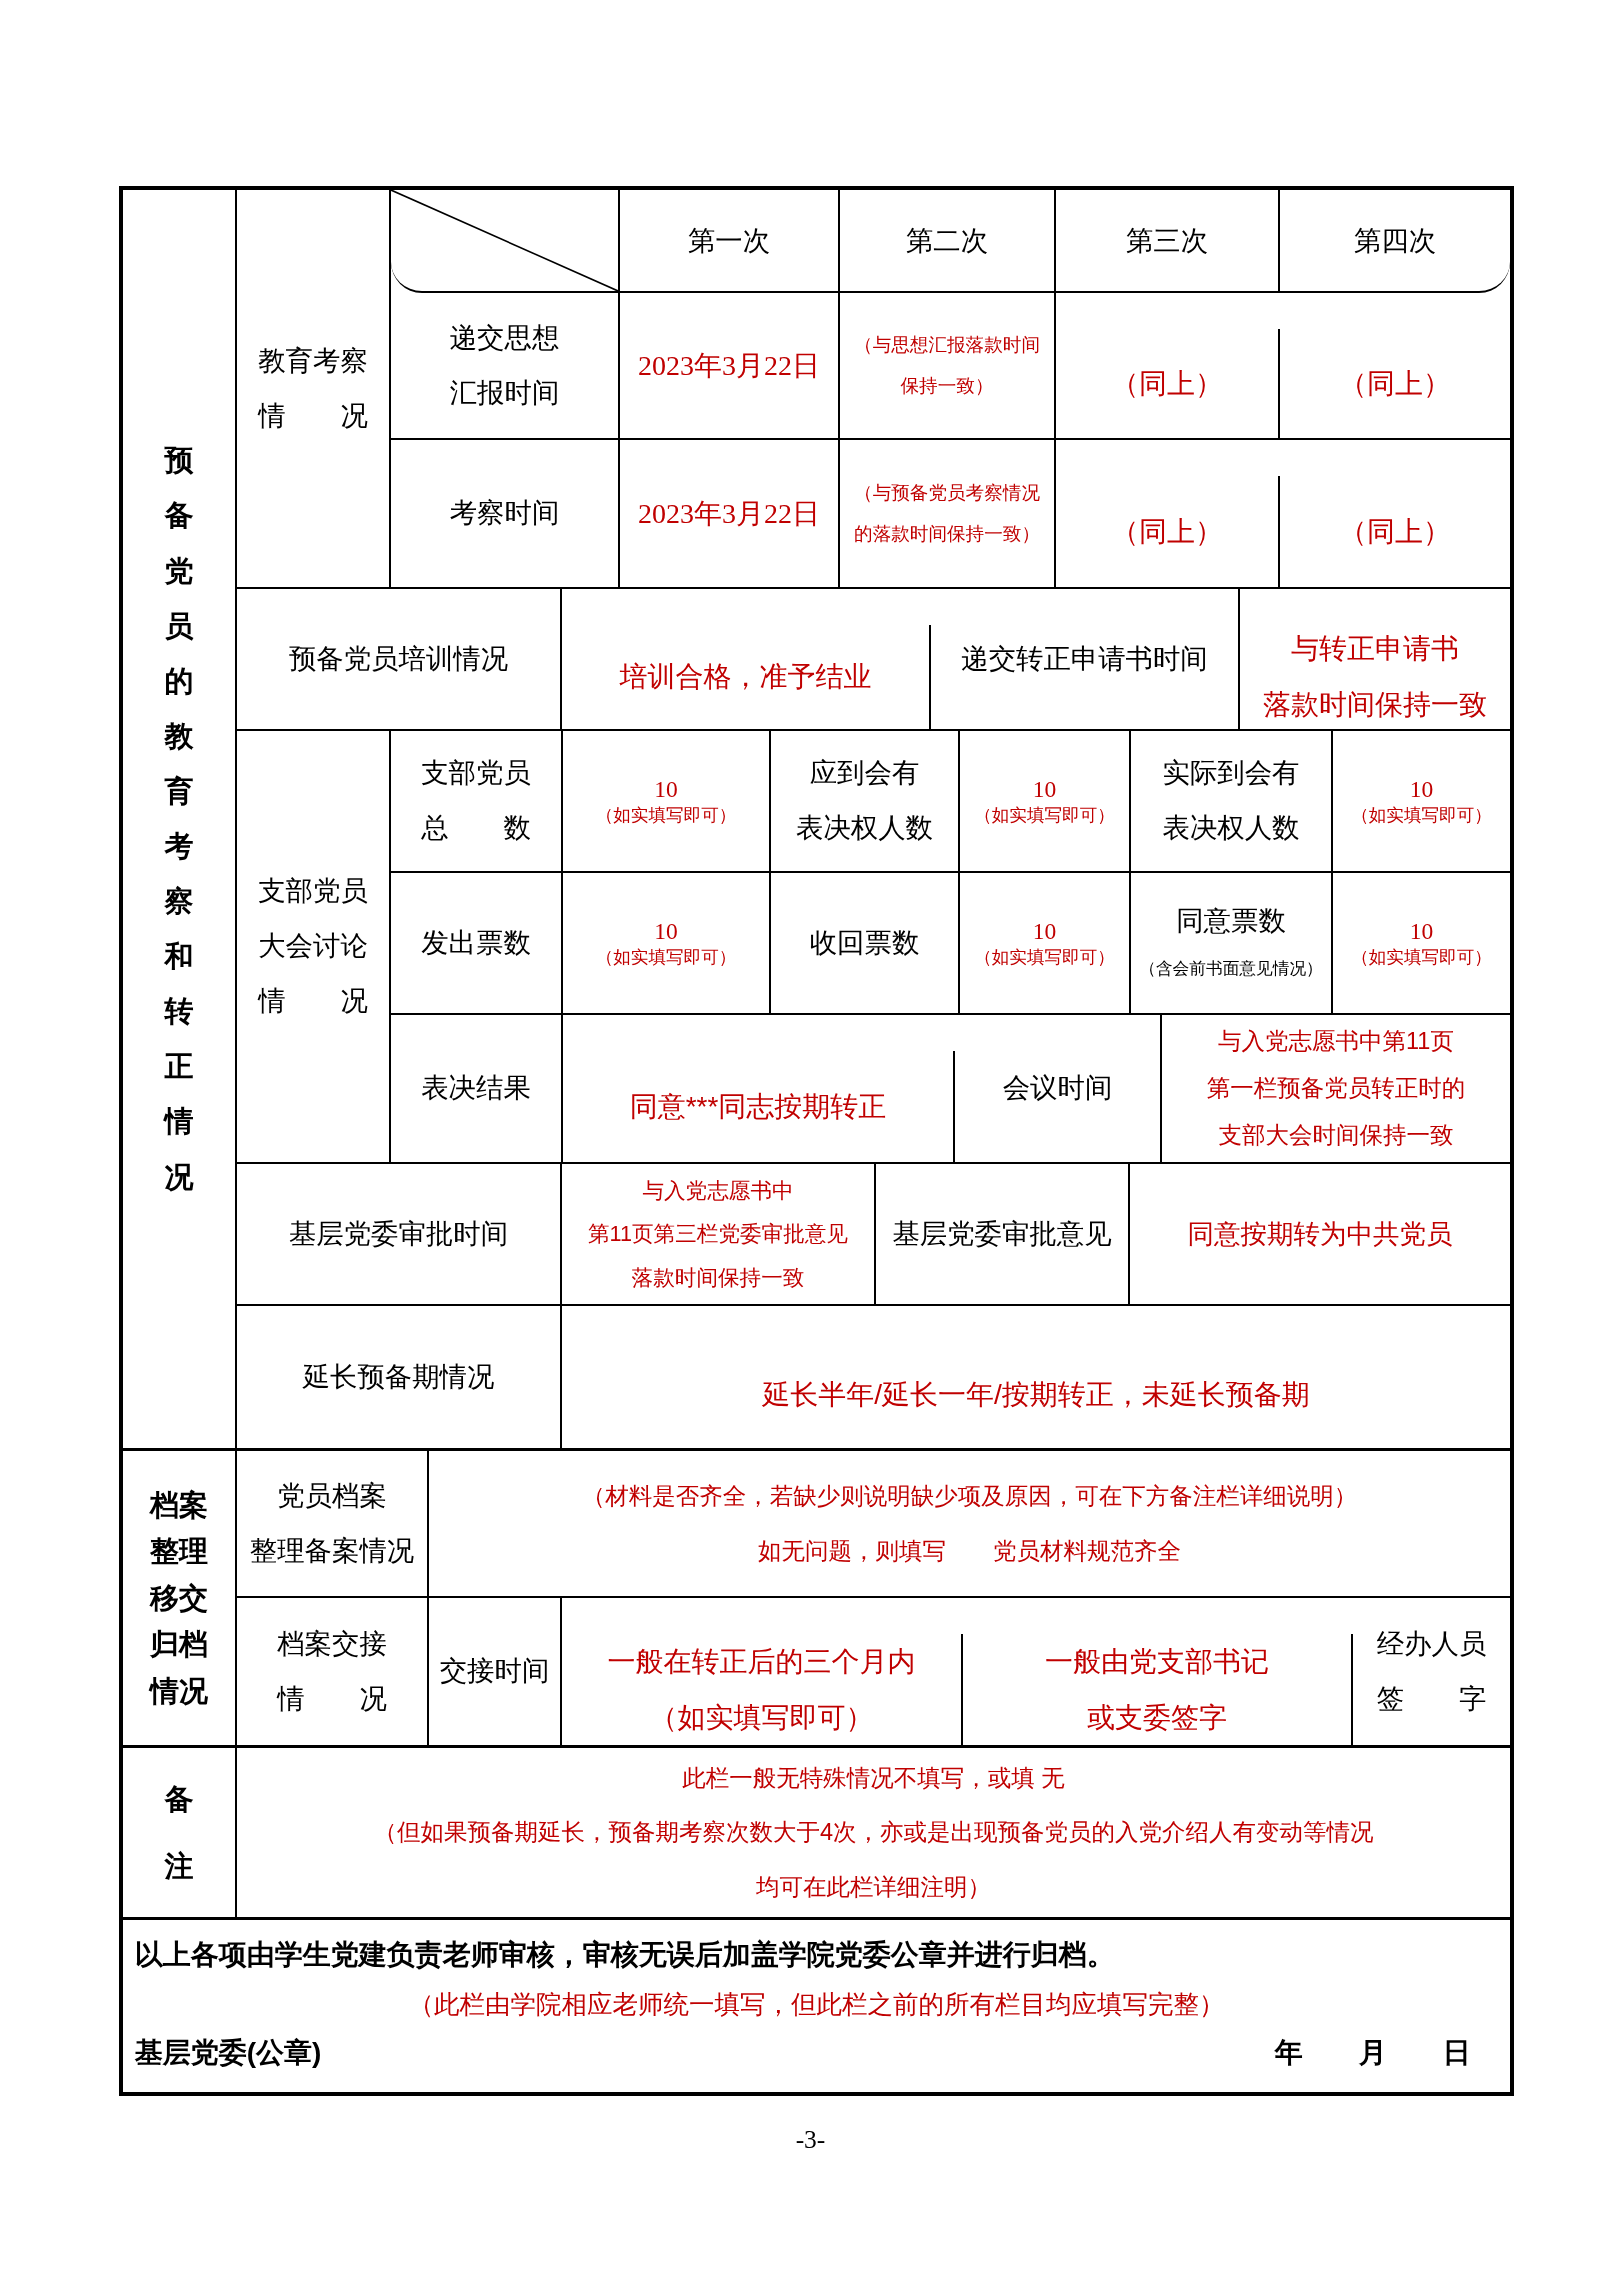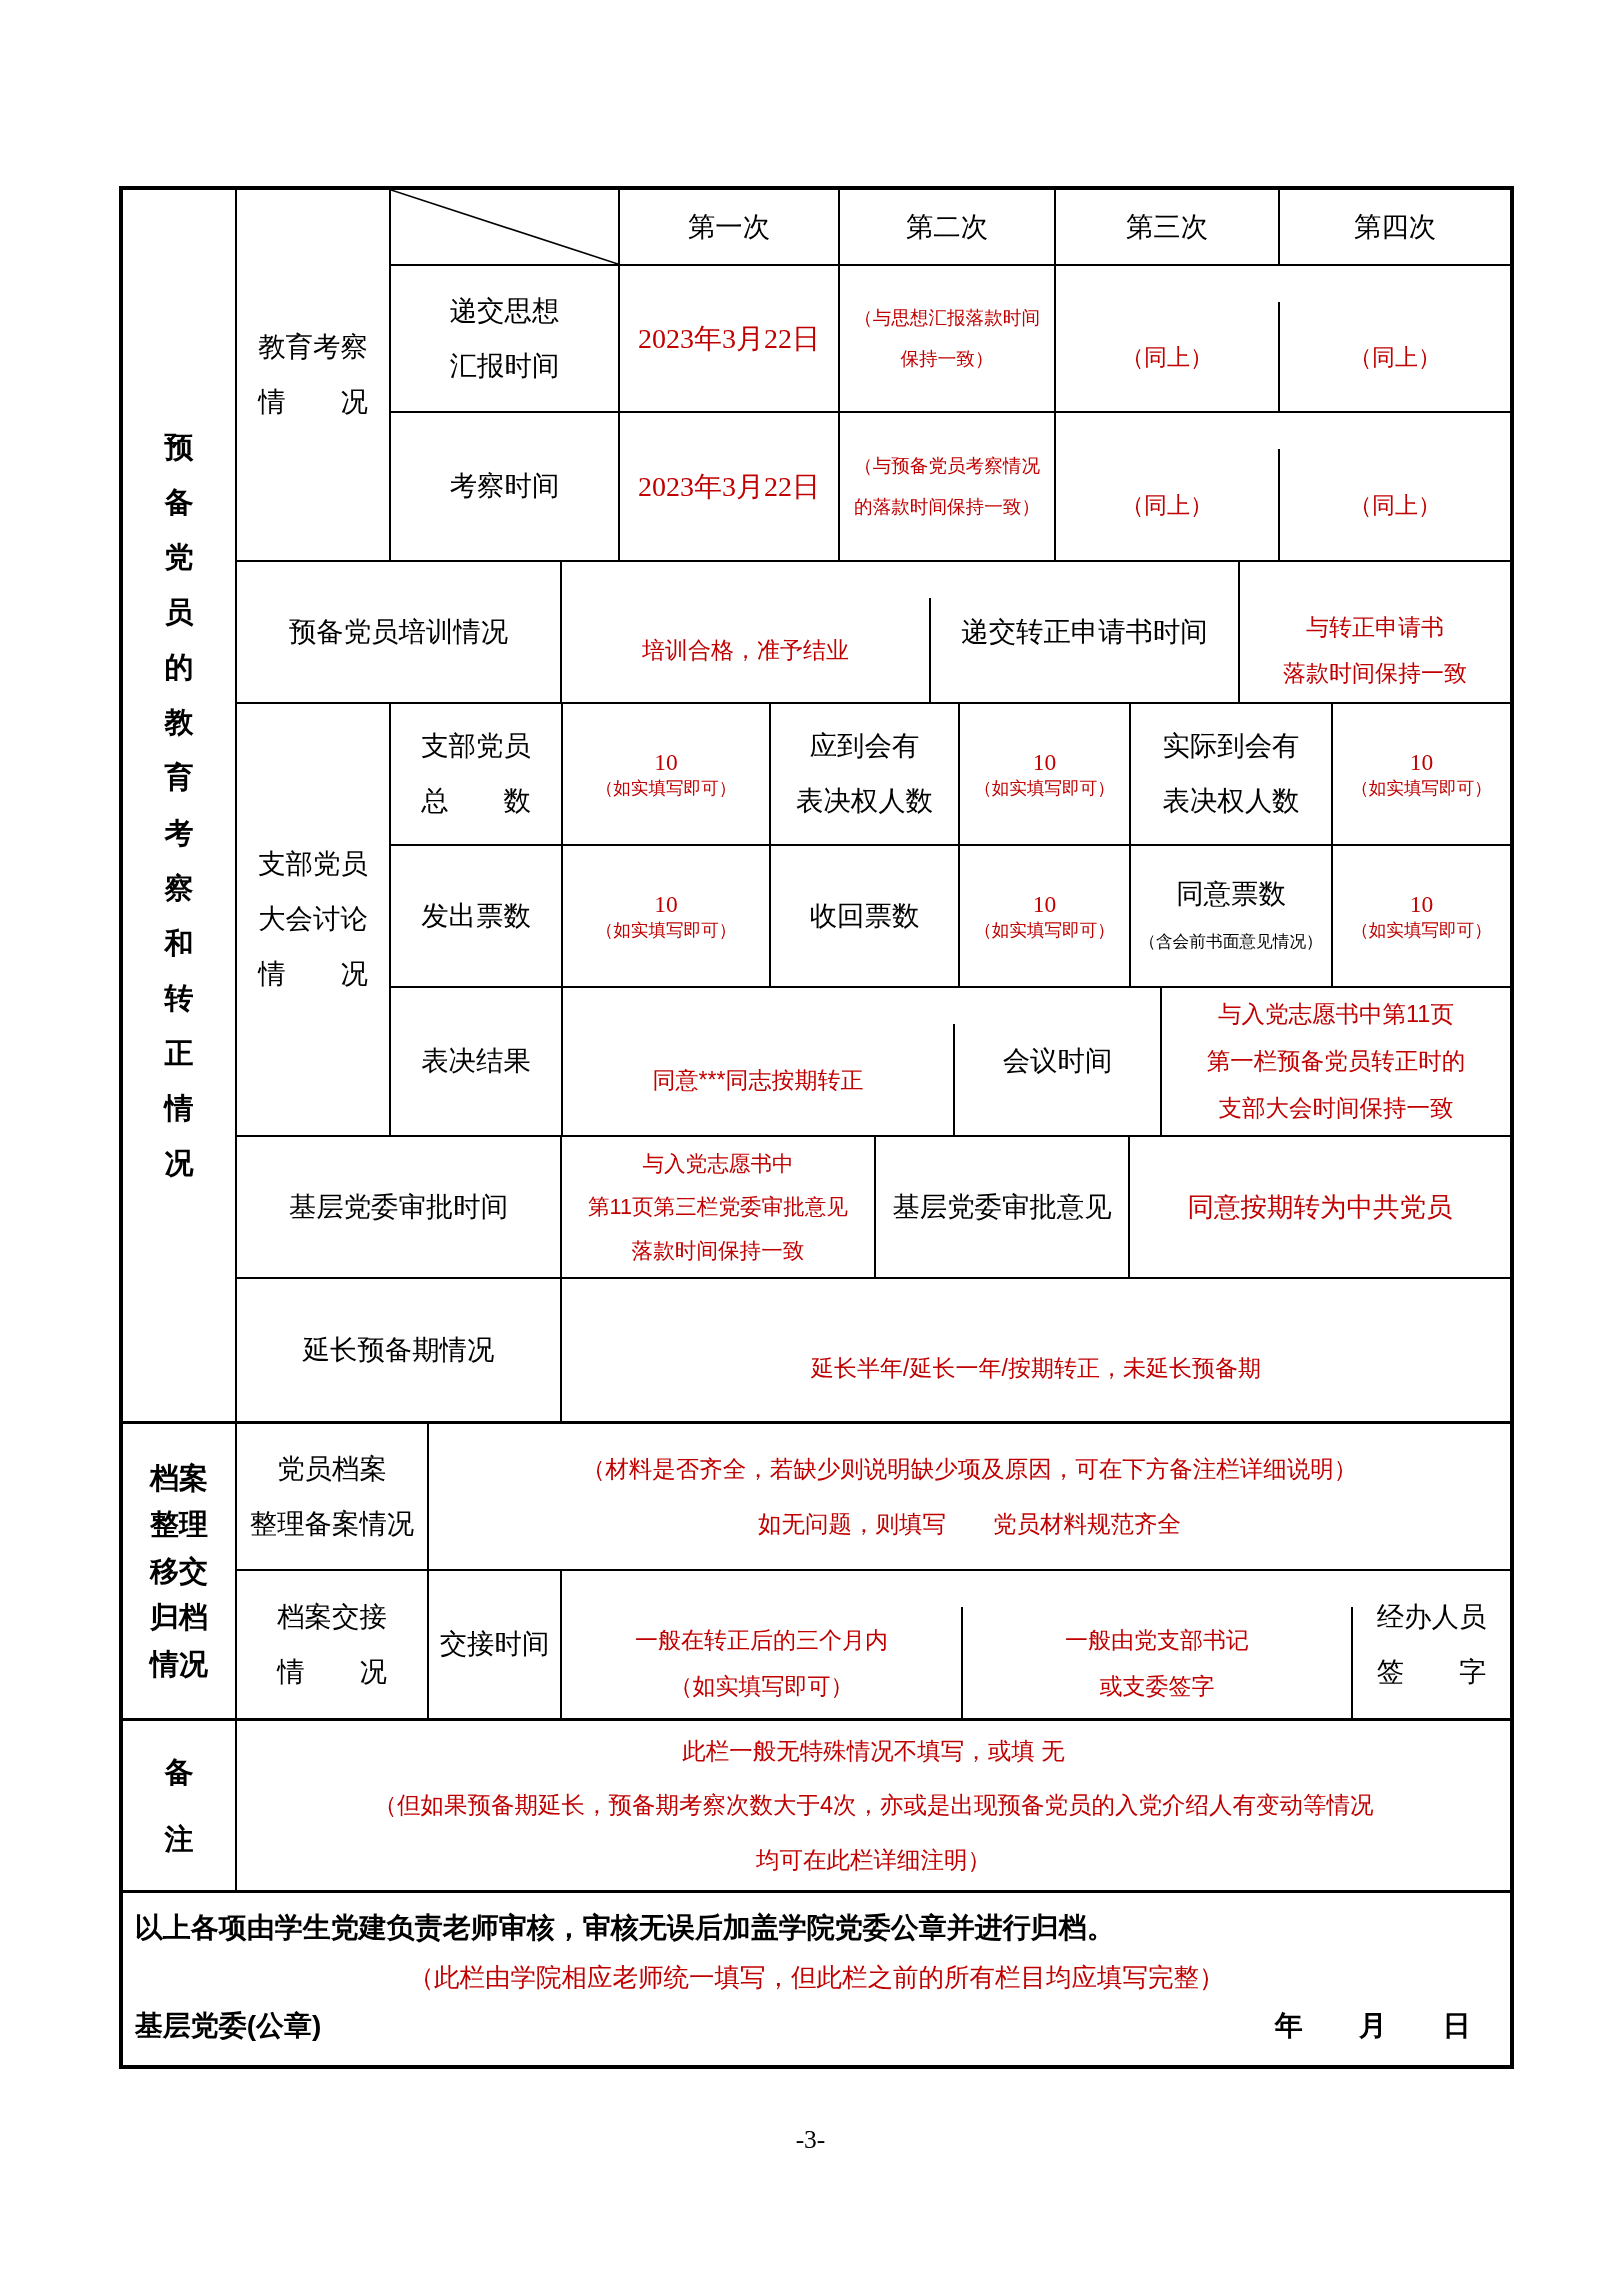--- a/index.html
+++ b/index.html
@@ -24,31 +24,31 @@
 
   
   .wA{width:114px;} .w157{width:154px;} .w234{width:229px;} .w224{width:220px;} .w220{width:216px;} .w229{width:224px;}
   .w332{width:325px;} .w376{width:369px;} .w315{width:309px;}
   .w175{width:172px;} .w212{width:208px;} .w193{width:189px;} .w174{width:171px;} .w206{width:202px;}
   .w400{width:392px;} .w179{width:207px;text-align:center;} .w320{width:314px;} .w259{width:254px;}
   .w196{width:192px;} .w136{width:133px;} .w409{width:401px;} .w160{width:157px;}
   .fx{flex:1;}
 
   
-  .h105{height:76px;} .h145{height:142px;} .h150{height:147px;}
+  .h105{height:103px;border-radius:31px;} .h145{height:142px;} .h150{height:147px;}
   .hband175{height:172px;}
 
   
   .side { font-size:29px; font-weight:bold; line-height:1.9; }
   .side2 { font-size:29px; font-weight:bold; line-height:1.6; }
   .side3 { font-size:29px; font-weight:bold; line-height:2.3; }
   .lbl { font-size:27.4px; line-height:2.0; color:#000; }
   .hd { font-size:27.4px; color:#000; }
   .rdate { font-size:28px; }
-  .rbig { font-size:23px; line-height:2.0;margin-top:36px; }
+  .rbig { font-size:28px; line-height:2.0;margin-top:36px; }
   .rnote { font-size:18.6px; line-height:2.2; }
   .rnum { font-size:23.5px; }
   .rfill { font-size:17.6px; }
   .subnote { font-size:16.7px; line-height:1.6; color:#000; }
   .vgap { }
   .lh23 { line-height:2.3; }
 
   .diagcell { position:relative; padding:0; }
   .diagcell svg { position:absolute; left:0; top:0; width:100%; height:100%; }
 

